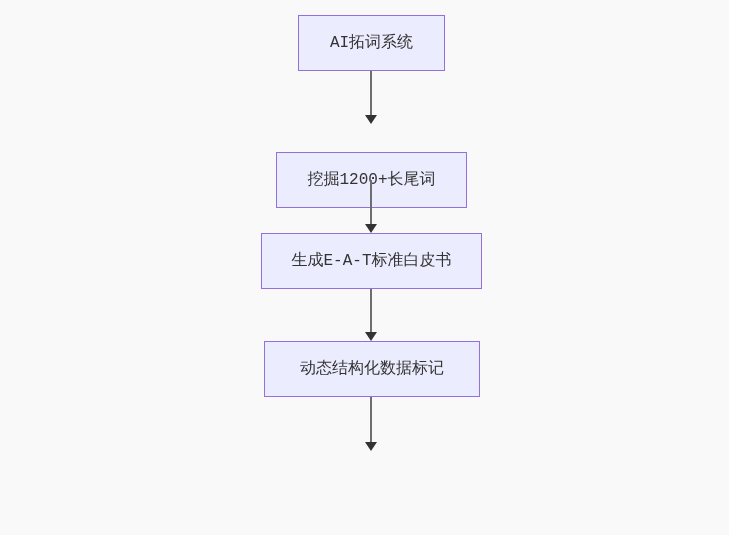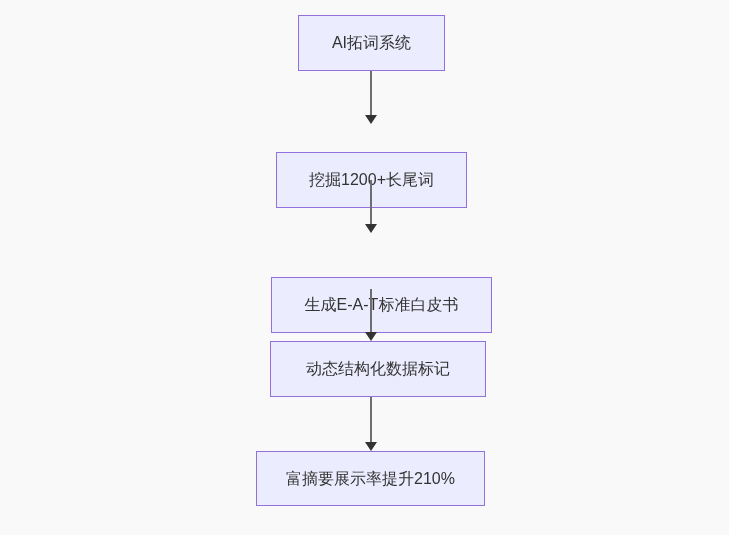--- a/index.html
+++ b/index.html
@@ -14,20 +14,21 @@
   body{
     font-family:"Liberation Sans","DejaVu Sans",sans-serif;
     background:var(--background);
   }
   .canvas{
     position:relative;
     width:592px;
     height:535px;
     background:var(--background);
     overflow:hidden;
+    font-family:Liberation Mono, monospace;
   }
   .flow-node{
     position:absolute;
     box-sizing:border-box;
     background:var(--node-fill);
     border:1.5px solid var(--node-border);
     display:flex;
     align-items:center;
     justify-content:center;
     font-size:16px;
@@ -72,35 +73,32 @@
 
   <div class="flow-node" style="left:276px; top:124px; width:191px; height:56px;margin-top:28px;">
     <span>挖掘1200+长尾词</span>
   </div>
 
   <div class="connector" style="left:364px; top:180px; height:53px;">
     <div class="edge-line"></div>
     <div class="arrowhead"></div>
   </div>
 
-  <div class="flow-node" style="left:271px; top:233px; width:221px; height:56px;margin-top:44px;">
+  <div class="flow-node" style="left:261px; top:233px; width:221px; height:56px;">
     <span>生成E-A-T标准白皮书</span>
   </div>
 
   <div class="connector" style="left:364px; top:289px; height:52px;">
     <div class="edge-line"></div>
     <div class="arrowhead"></div>
   </div>
 
-  <div class="flow-node" style="left:270px; top:341px; width:216px; height:56px;">
+  <div class="flow-node" style="left:264px; top:341px; width:216px; height:56px;">
     <span>动态结构化数据标记</span>
   </div>
 
   <div class="connector" style="left:364px; top:397px; height:54px;">
     <div class="edge-line"></div>
     <div class="arrowhead"></div>
   </div>
 
-  <div class="flow-node" style="left:256px; top:451px; width:229px; height:55px;">
-    <span>富摘要展示率提升210%</span>
-  </div>
 
 </div>
 
 </body></html>

